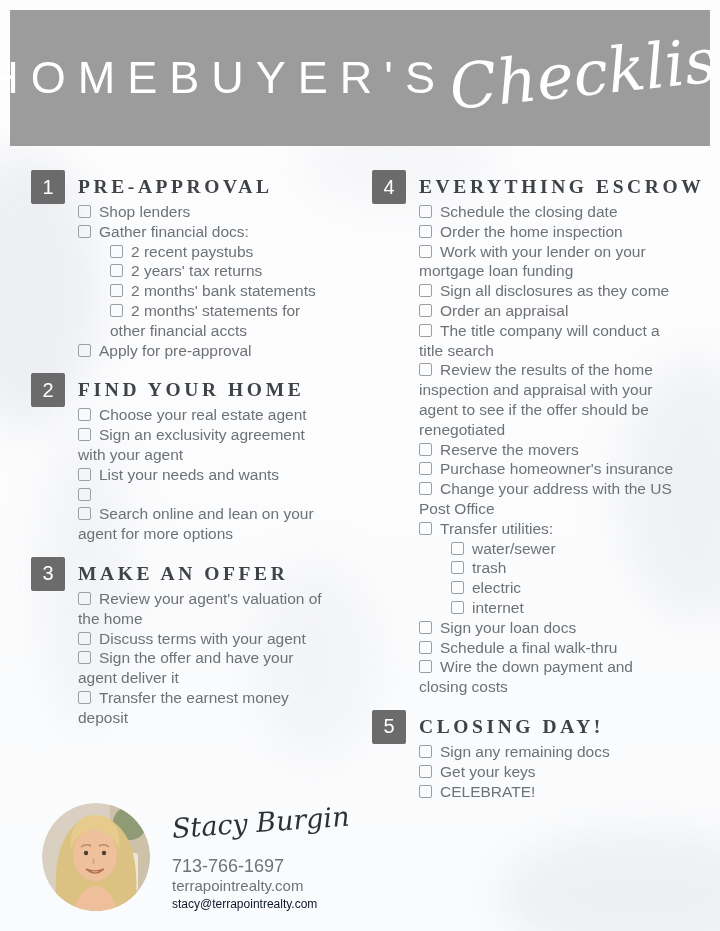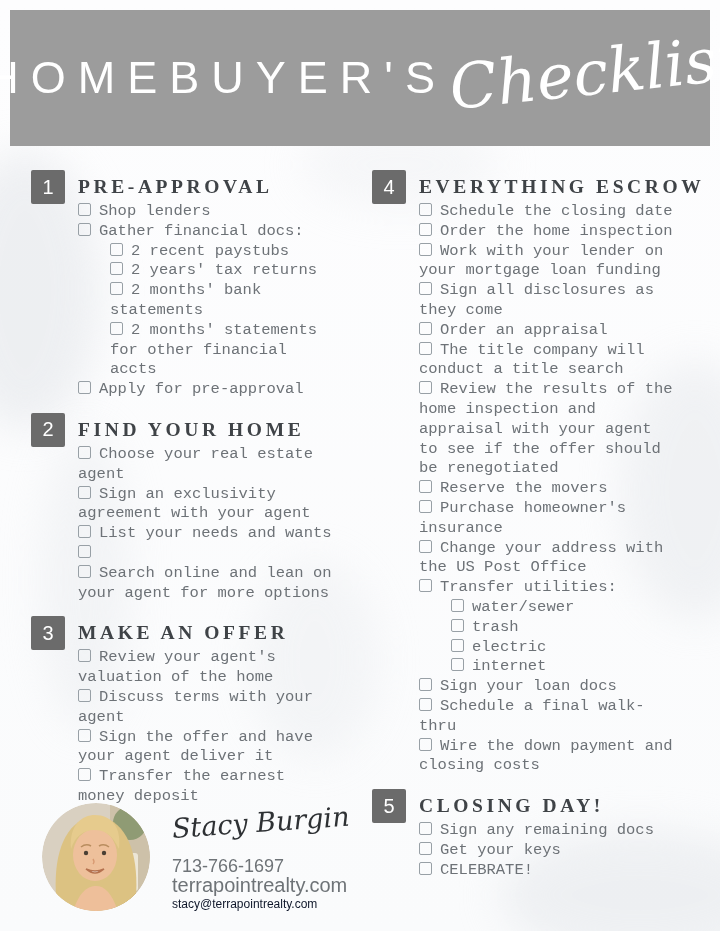--- a/index.html
+++ b/index.html
@@ -36,40 +36,40 @@
   .badge{
     width:34px;height:34px;background:#6b6b6b;color:#ffffff;font-size:20px;
     display:flex;align-items:center;justify-content:center;border-radius:2px;flex:0 0 34px;
   }
   .section-title{
     margin:0;font-size:19.5px;font-weight:bold;letter-spacing:3.6px;
     color:#3f4347;white-space:nowrap;font-family:Liberation Serif, serif;
   }
   .items{
     margin:-2px 0 0 47px;width:258px;
-    font-size:15.5px;line-height:19.8px;color:#6d7277;font-family:Liberation Mono, monospace;
+    font-size:15.5px;line-height:19.8px;color:#6d7277;
   }
   .item{}
   .item.sub{margin-left:32px;}
   .cb{
     display:inline-block;width:11px;height:11px;border:1.5px solid #98a0a6;
     border-radius:2px;margin-right:8px;vertical-align:-1px;background:transparent;
   }
 
   
   .contact{position:absolute;left:42px;top:803px;display:flex;}
   .avatar{width:108px;height:108px;border-radius:50%;overflow:hidden;flex:0 0 108px;}
   .contact-info{margin-left:22px;padding-top:6px;}
   .signature{
     font-family:"DejaVu Serif",serif;font-style:italic;font-size:27px;
     color:#2e3134;transform:rotate(-4deg);transform-origin:left center;
     white-space:nowrap;margin-top:4px;
   }
   .contact-phone{font-size:18px;color:#6e7377;margin-top:13px;line-height:19px;}
-  .contact-site{font-size:20px;color:#6e7377;line-height:19px;}
+  .contact-site{font-size:15px;color:#6e7377;line-height:19px;}
   .contact-email{font-size:12px;color:#0f172a;line-height:16px;margin-top:1px;}
 </style>
 </head>
 <body>
 
 <div class="vein" style="left:-50px;top:150px;width:150px;height:280px;opacity:.55"></div>
 <div class="vein" style="left:40px;top:430px;width:90px;height:300px;opacity:.35"></div>
 <div class="vein" style="left:620px;top:360px;width:150px;height:260px;opacity:.45"></div>
 <div class="vein" style="left:250px;top:560px;width:130px;height:200px;opacity:.30"></div>
 <div class="vein" style="left:500px;top:830px;width:280px;height:130px;opacity:.50"></div>

